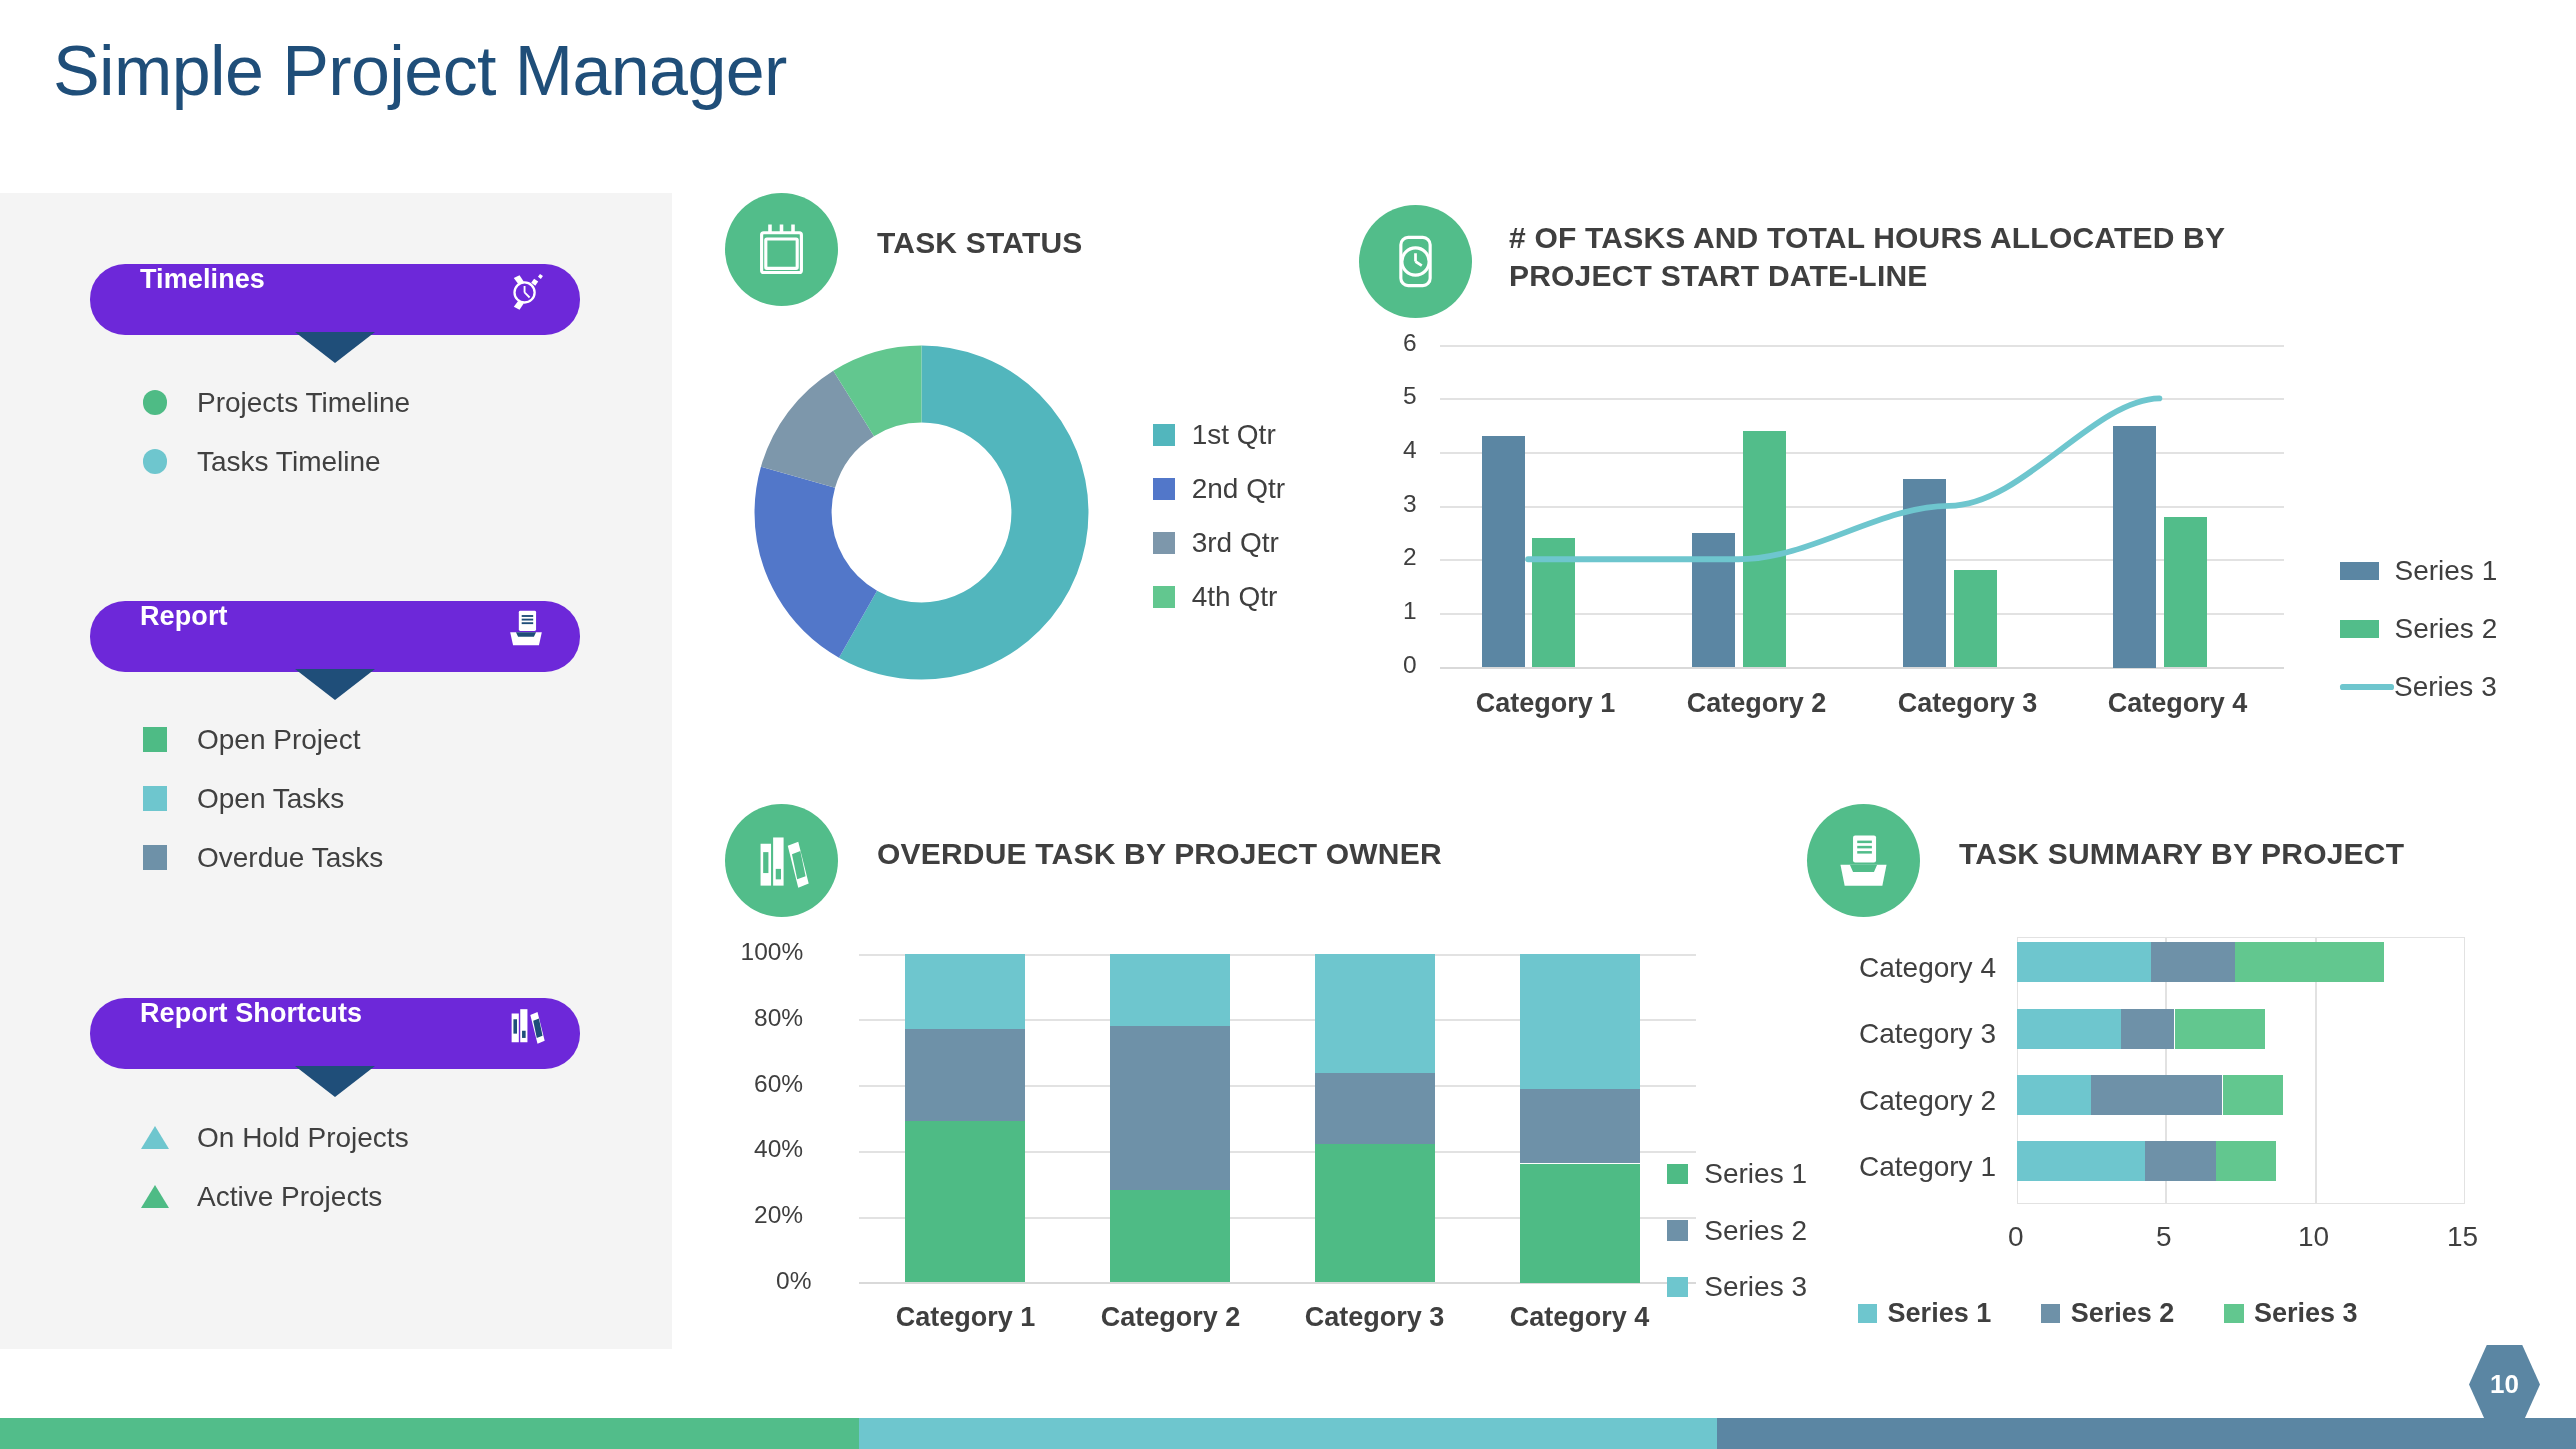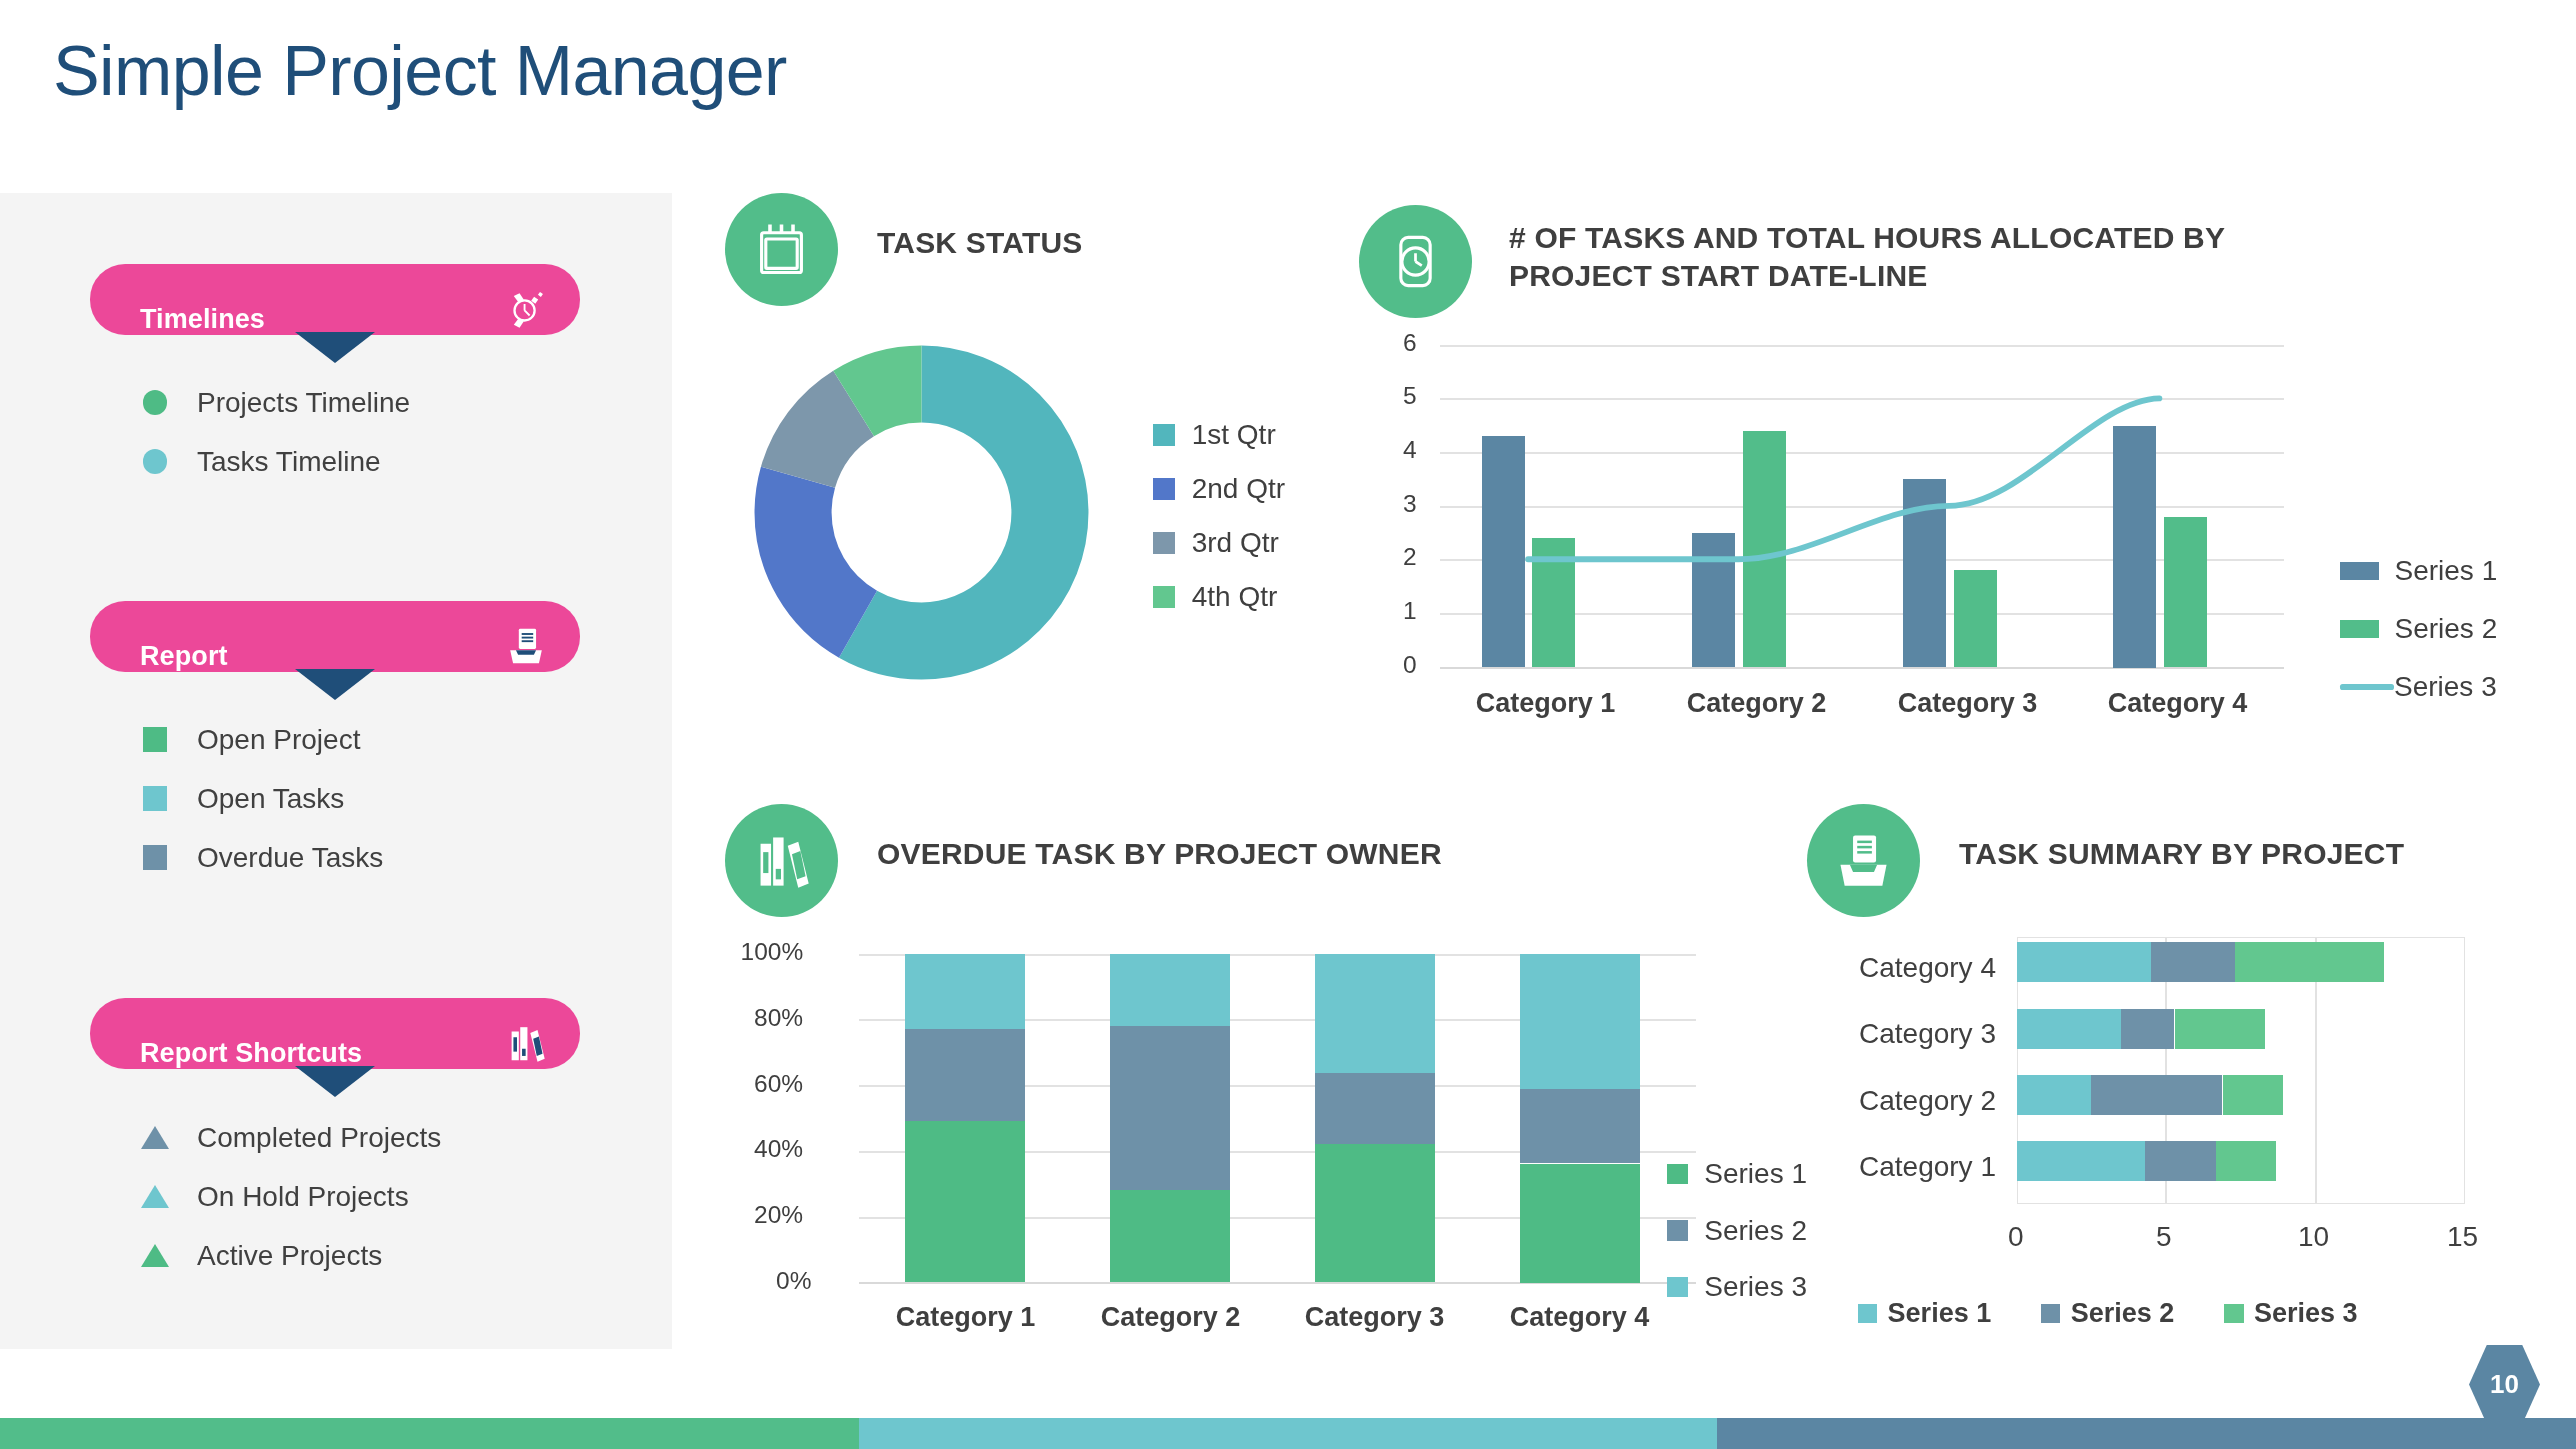--- a/index.html
+++ b/index.html
@@ -19,21 +19,21 @@
   }
 
   
   #sidebar{
     position:absolute;left:0;top:193px;width:672px;height:1156px;
     background:#f4f4f4;
   }
   .pill-wrap{position:absolute;left:90px;width:490px;}
   .pill{
     position:relative;height:71px;border-radius:35px;
-    background:#ec4899;display:flex;align-items:flex-end;
+    background:#6d28d9;display:flex;align-items:flex-start;
     padding:0 28px 0 50px;box-sizing:border-box;
   }
   .pill-label{
     color:#ffffff;font-size:27px;font-weight:bold;letter-spacing:0.1px;
     flex:1;white-space:nowrap;
   }
   .pill-icon{width:53px;height:53px;flex:0 0 auto;display:flex;align-items:center;justify-content:center;}
   .pill-icon svg{width:46px;height:46px;}
   .pill-notch{
     position:absolute;left:50%;transform:translateX(-50%);
@@ -177,26 +177,20 @@
             <path d="M38 18 L48 14 L58 54 L48 58 Z"></path>
             <path d="M42 26 L50 23 L55 47 L47 50 Z" fill="#1f4e79"></path>
           </svg>
         </span>
         <span class="pill-notch"></span>
       </div>
     </div>
     <div class="bullets" style="top:915px;">
       <div class="bullet-row">
         <span class="bullet-mark">
-            <span class="tri" style="border-bottom:23px solid #6e91a8"></span>
-          </span>
-        <span class="bullet-label">Completed Projects</span>
-      </div>
-      <div class="bullet-row">
-        <span class="bullet-mark">
             <span class="tri" style="border-bottom:23px solid #6ec6ce"></span>
           </span>
         <span class="bullet-label">On Hold Projects</span>
       </div>
       <div class="bullet-row">
         <span class="bullet-mark">
             <span class="tri" style="border-bottom:23px solid #4ebb85"></span>
           </span>
         <span class="bullet-label">Active Projects</span>
       </div>

